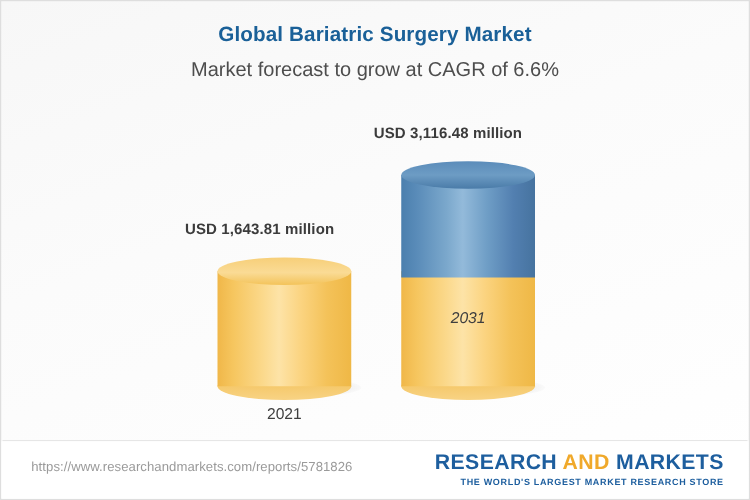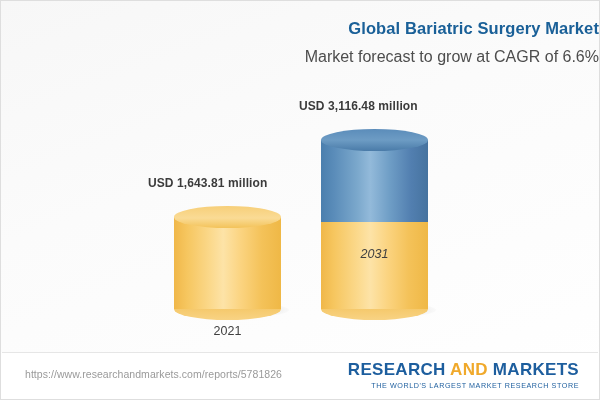--- a/index.html
+++ b/index.html
@@ -17,21 +17,21 @@
     box-sizing: border-box;
     border: 1px solid #dedede;
     background: linear-gradient(160deg, #f7f7f7 0%, #fbfbfb 40%, #ffffff 100%);
     overflow: hidden;
   }
 
   
   #header {
     position: absolute;
     left: 0; right: 0; top: 18px;
-    text-align: right;
+    text-align: center;
   }
   #chart-title {
     font-size: 16.5px;
     font-weight: bold;
     color: #1a6098;
     letter-spacing: 0.1px;
     margin: 0;
   }
   #chart-subtitle {
     font-size: 16px;
@@ -172,21 +172,21 @@
     font-weight: bold;
     letter-spacing: 0.3px;
     line-height: 1.05;
     color: #1d5e9e;
   }
   #logo-and {
     color: #f0a92b;
   }
   #logo-tagline {
     font-size: 7.2px;
-    font-weight: normal;
+    font-weight: bold;
     color: #1d5e9e;
     letter-spacing: 0.55px;
     margin-top: 3px;
     line-height: 1;
   }
 </style>
 </head>
 <body>
 
 <div id="card">

